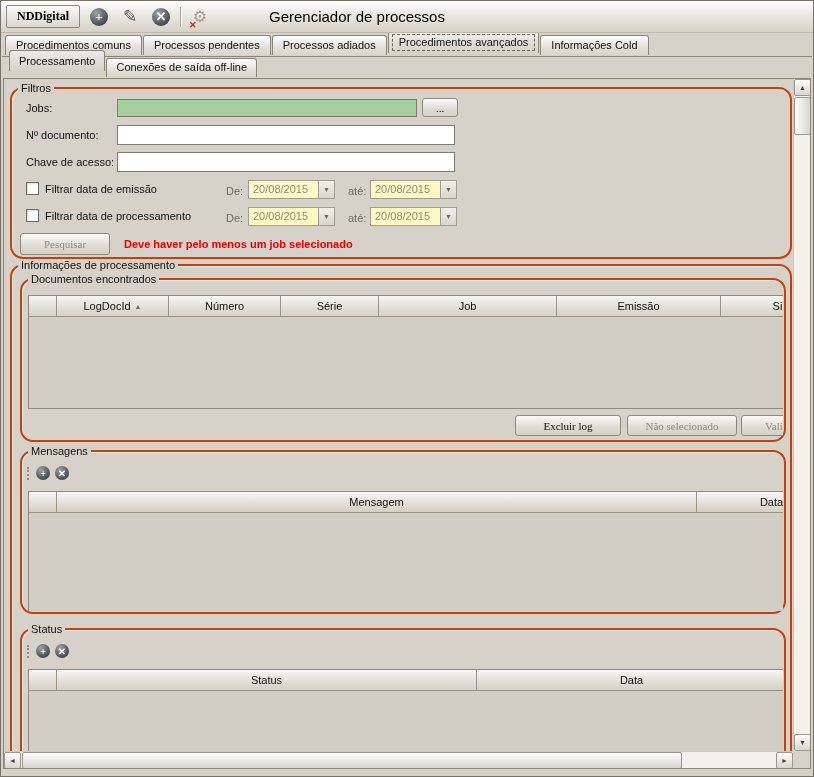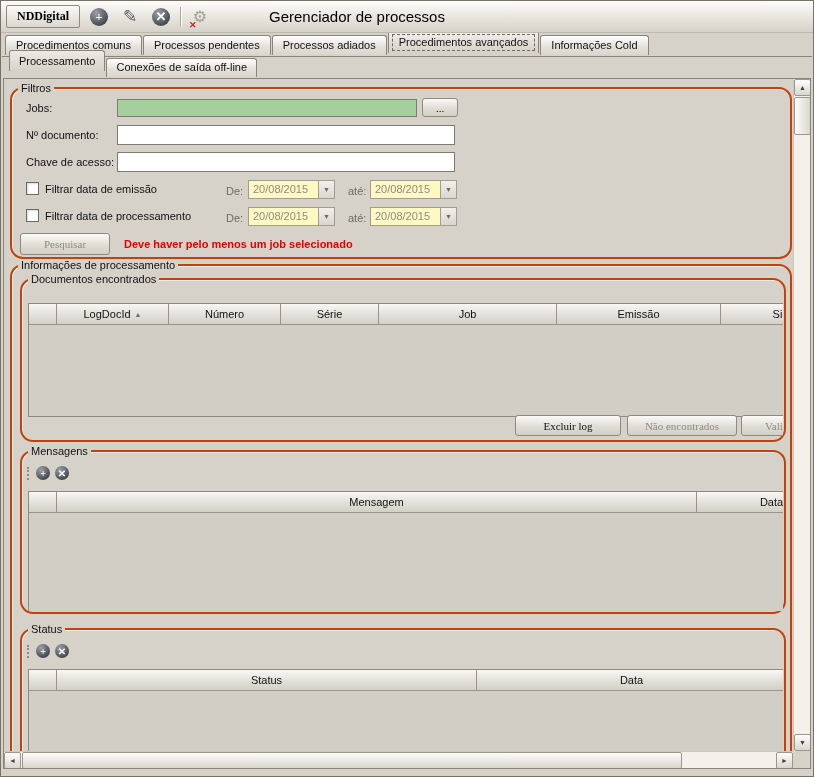--- a/index.html
+++ b/index.html
@@ -183,21 +183,21 @@
       <button class="btn disabled" style="left:8px;top:144px;width:90px;height:22px">Pesquisar</button>
       <span class="warning" style="left:112px;top:149px">Deve haver pelo menos um job selecionado</span>
     </div>
 
     <div class="groupbox" style="left:6px;top:185px;width:782px;height:600px">
       <span class="legend">Informações de processamento</span>
 
       <div class="groupbox" style="left:8px;top:12px;width:766px;height:164px">
         <span class="legend">Documentos encontrados</span>
         <div class="clip">
-          <div class="grid" style="left:5px;top:22px;width:756px;height:114px">
+          <div class="grid" style="left:5px;top:14px;width:756px;height:114px">
             <div class="grid-header">
               <div class="gh" style="width:28px"></div>
               <div class="gh" style="width:112px">
                 <span>LogDocId</span>
                 <span class="sort-glyph">▲</span>
               </div>
               <div class="gh" style="width:112px">
                 <span>Número</span>
               </div>
               <div class="gh" style="width:98px">
@@ -209,21 +209,21 @@
               <div class="gh" style="width:164px">
                 <span>Emissão</span>
               </div>
               <div class="gh" style="width:120px">
                 <span>Sin</span>
               </div>
             </div>
             <div style="height:93px"></div>
           </div>
           <button class="btn" style="left:492px;top:134px;width:106px">Excluir log</button>
-          <button class="btn disabled" style="left:604px;top:134px;width:110px">Não encontrados</button>
+          <button class="btn disabled" style="left:604px;top:134px;width:110px">Não selecionado</button>
           <button class="btn disabled" style="left:718px;top:134px;width:80px">Validar</button>
         </div>
       </div>
 
       <div class="groupbox" style="left:8px;top:184px;width:766px;height:164px">
         <span class="legend">Mensagens</span>
         <div class="clip">
           <div class="mini-toolbar" style="left:4px;top:12px">
             <span class="grip"></span>
             <button class="mini-circle">+</button>

